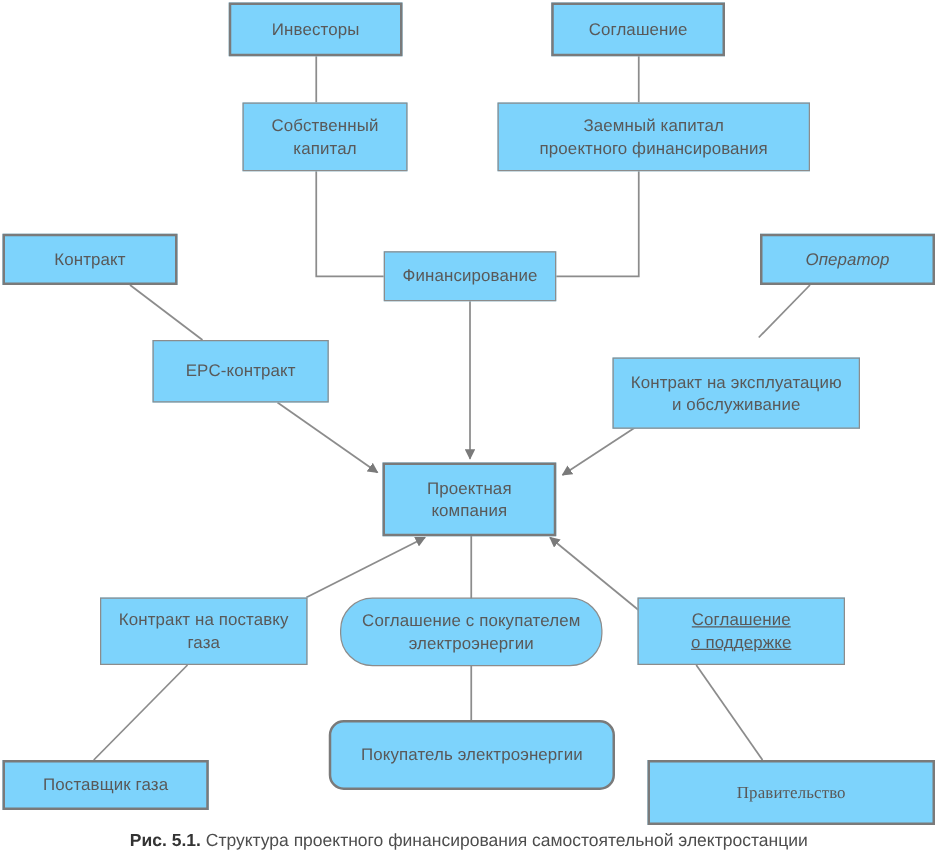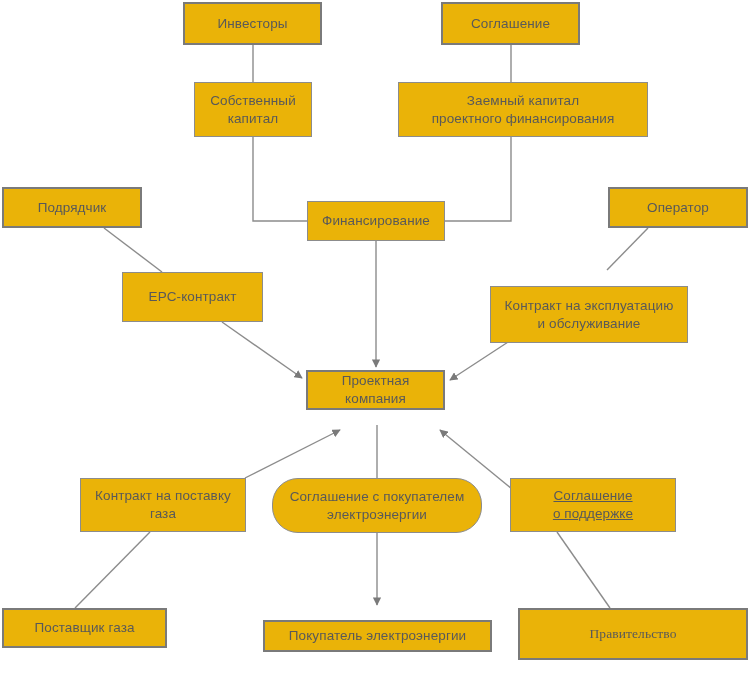--- a/index.html
+++ b/index.html
@@ -23,21 +23,21 @@
     position: absolute;
     left: 0;
     top: 0;
     width: 750px;
     height: 691px;
     pointer-events: none;
   }
   .node {
     position: absolute;
     box-sizing: border-box;
-    background: #eab308;
+    background: #7dd3fc;
     border: 1px solid #8c8c8c;
     display: flex;
     align-items: center;
     justify-content: center;
     text-align: center;
     color: #595959;
     font-size: 13.5px;
     line-height: 18px;
     letter-spacing: 0.1px;
     padding: 2px 4px;
@@ -94,65 +94,69 @@
       </g>
   </svg>
 
   <div id="node-layer">
       <div class="node thick" style="left: 183px; top: 2px; width: 139px; height: 43px;">
         <span>Инвесторы</span>
       </div>
       <div class="node thick" style="left: 441px; top: 2px; width: 139px; height: 43px;">
         <span>Соглашение</span>
       </div>
-      <div class="node" style="left: 194px; top: 82px; width: 118px; height: 55px;">
+      <div class="node" style="left: 194px; top: 82px; width: 132px; height: 55px;">
         <span>Собственный
 капитал</span>
       </div>
       <div class="node" style="left: 398px; top: 82px; width: 250px; height: 55px;">
         <span>Заемный капитал
 проектного финансирования</span>
       </div>
       <div class="node thick" style="left: 2px; top: 187px; width: 140px; height: 41px;">
-        <span>Подрядчик</span>
+        <span>Контракт</span>
       </div>
       <div class="node" style="left: 307px; top: 201px; width: 138px; height: 40px;">
         <span>Финансирование</span>
       </div>
-      <div class="node thick" style="left: 608px; top: 187px; width: 140px; height: 41px;">
+      <div class="node thick" style="left: 608px; top: 187px; width: 140px; height: 41px; font-style: italic;">
         <span>Оператор</span>
       </div>
       <div class="node" style="left: 122px; top: 272px; width: 141px; height: 50px;">
         <span>EPC-контракт</span>
       </div>
       <div class="node" style="left: 490px; top: 286px; width: 198px; height: 57px;">
         <span>Контракт на эксплуатацию
 и обслуживание</span>
       </div>
-      <div class="node thick" style="left: 306px; top: 370px; width: 139px; height: 40px;">
+      <div class="node thick" style="left: 306px; top: 370px; width: 139px; height: 59px;">
         <span>Проектная
 компания</span>
       </div>
       <div class="node" style="left: 80px; top: 478px; width: 166px; height: 54px;">
         <span>Контракт на поставку
 газа</span>
       </div>
       <div class="node" style="left: 272px; top: 478px; width: 210px; height: 55px; border-radius: 26px;">
         <span>Соглашение с покупателем
 электроэнергии</span>
       </div>
       <div class="node" style="left: 510px; top: 478px; width: 166px; height: 54px; text-decoration: underline;">
         <span>Соглашение
 о поддержке</span>
       </div>
       <div class="node thick" style="left: 2px; top: 608px; width: 165px; height: 40px;">
         <span>Поставщик газа</span>
       </div>
-      <div class="node thick" style="left: 263px; top: 620px; width: 229px; height: 32px;">
+      <div class="node thick" style="left: 263px; top: 576px; width: 229px; height: 56px; border-radius: 12px;">
         <span>Покупатель электроэнергии</span>
       </div>
       <div class="node thick" style="left: 518px; top: 608px; width: 230px; height: 52px; font-family: Liberation Serif, serif;">
         <span>Правительство</span>
       </div>
     </div>
 
+  <div id="caption">
+    <span class="cap-num">Рис. 5.1.</span>
+    <span>Структура проектного финансирования самостоятельной электростанции</span>
+  </div>
 
 </div>
 
 </body></html>

